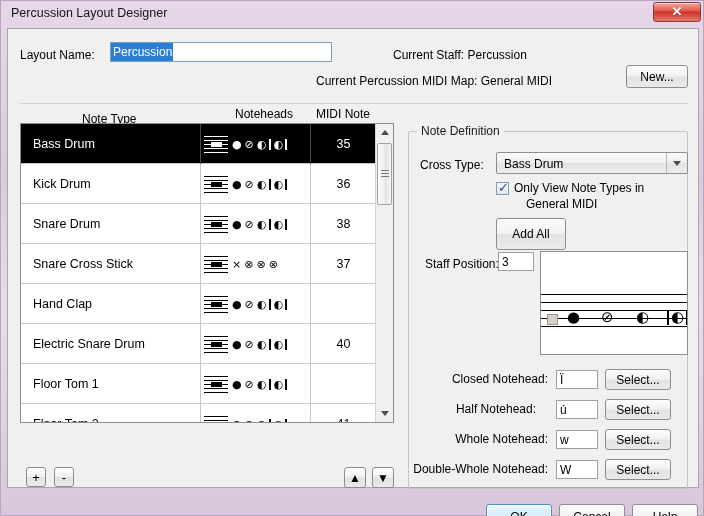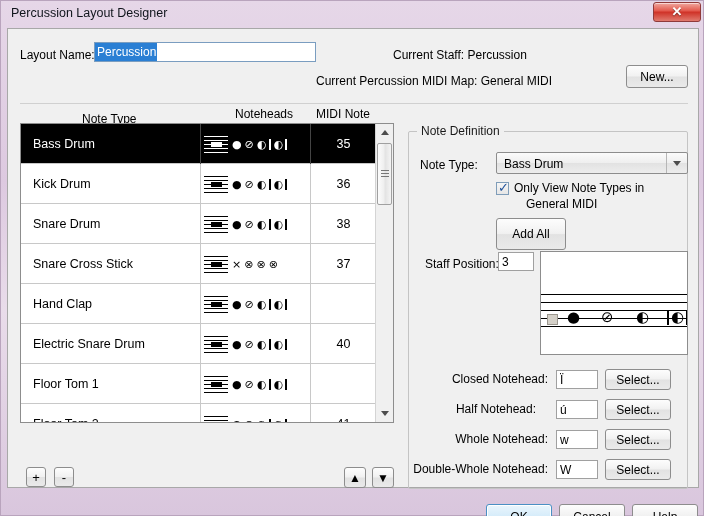--- a/index.html
+++ b/index.html
@@ -71,21 +71,21 @@
     background: #f0f0f0;
     border: 1px solid #a8a8a8;
   }
 
   .lbl { position: absolute; white-space: nowrap; font-size: 12px; color: #000; }
 
   
   #layout-name-label { left: 12px; top: 19px; }
   #layout-name-input {
     position: absolute;
-    left: 86px; top: 13px;
+    left: 102px; top: 13px;
     width: 222px; height: 20px;
     box-sizing: border-box;
     border: 1px solid #7a9dc0;
     background: #fff;
     font-family: "Liberation Sans", sans-serif;
     font-size: 12px;
     padding: 0 2px;
     color: #000;
     outline: none;
   }
@@ -592,21 +592,21 @@
     </div>
 
     <div class="btn" id="plus-btn">+</div>
     <div class="btn" id="minus-btn">-</div>
     <div class="btn" id="up-btn">▲</div>
     <div class="btn" id="down-btn">▼</div>
 
     <div id="note-def"></div>
     <div id="note-def-legend">Note Definition</div>
 
-    <div class="lbl" id="note-type-label">Note Type:</div>
+    <div class="lbl" id="note-type-label">Cross Type:</div>
     <div id="note-type-select">
       <span class="val">Bass Drum</span>
       <span class="arrowbox">
           <i class="tri down"></i>
         </span>
     </div>
 
     <div id="chk-wrap">
       <span id="chk-box">
         <span class="tick">✓</span>

